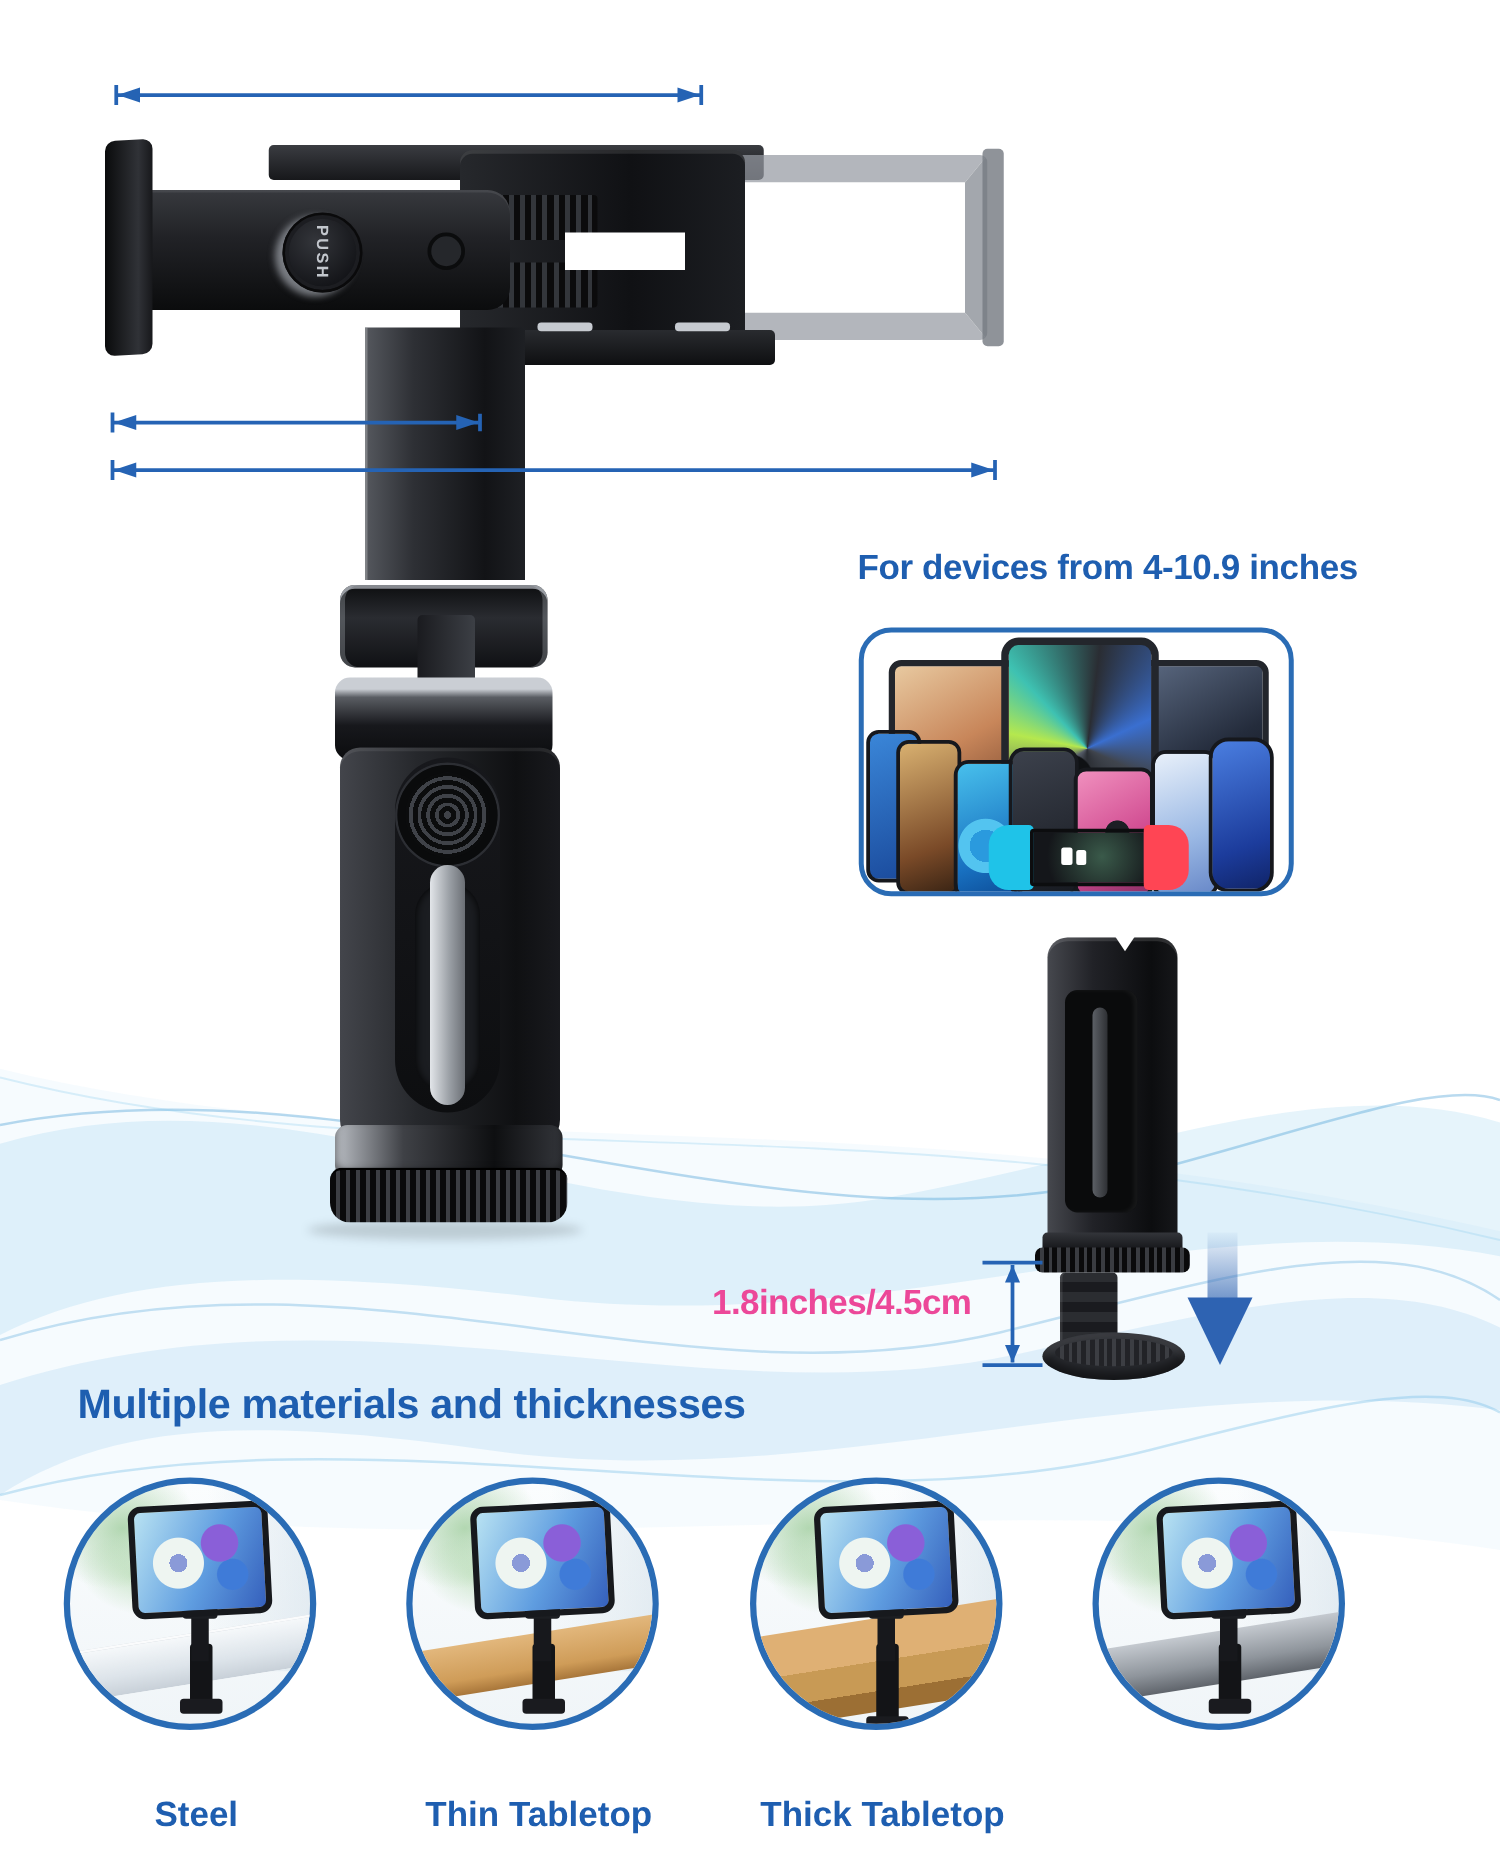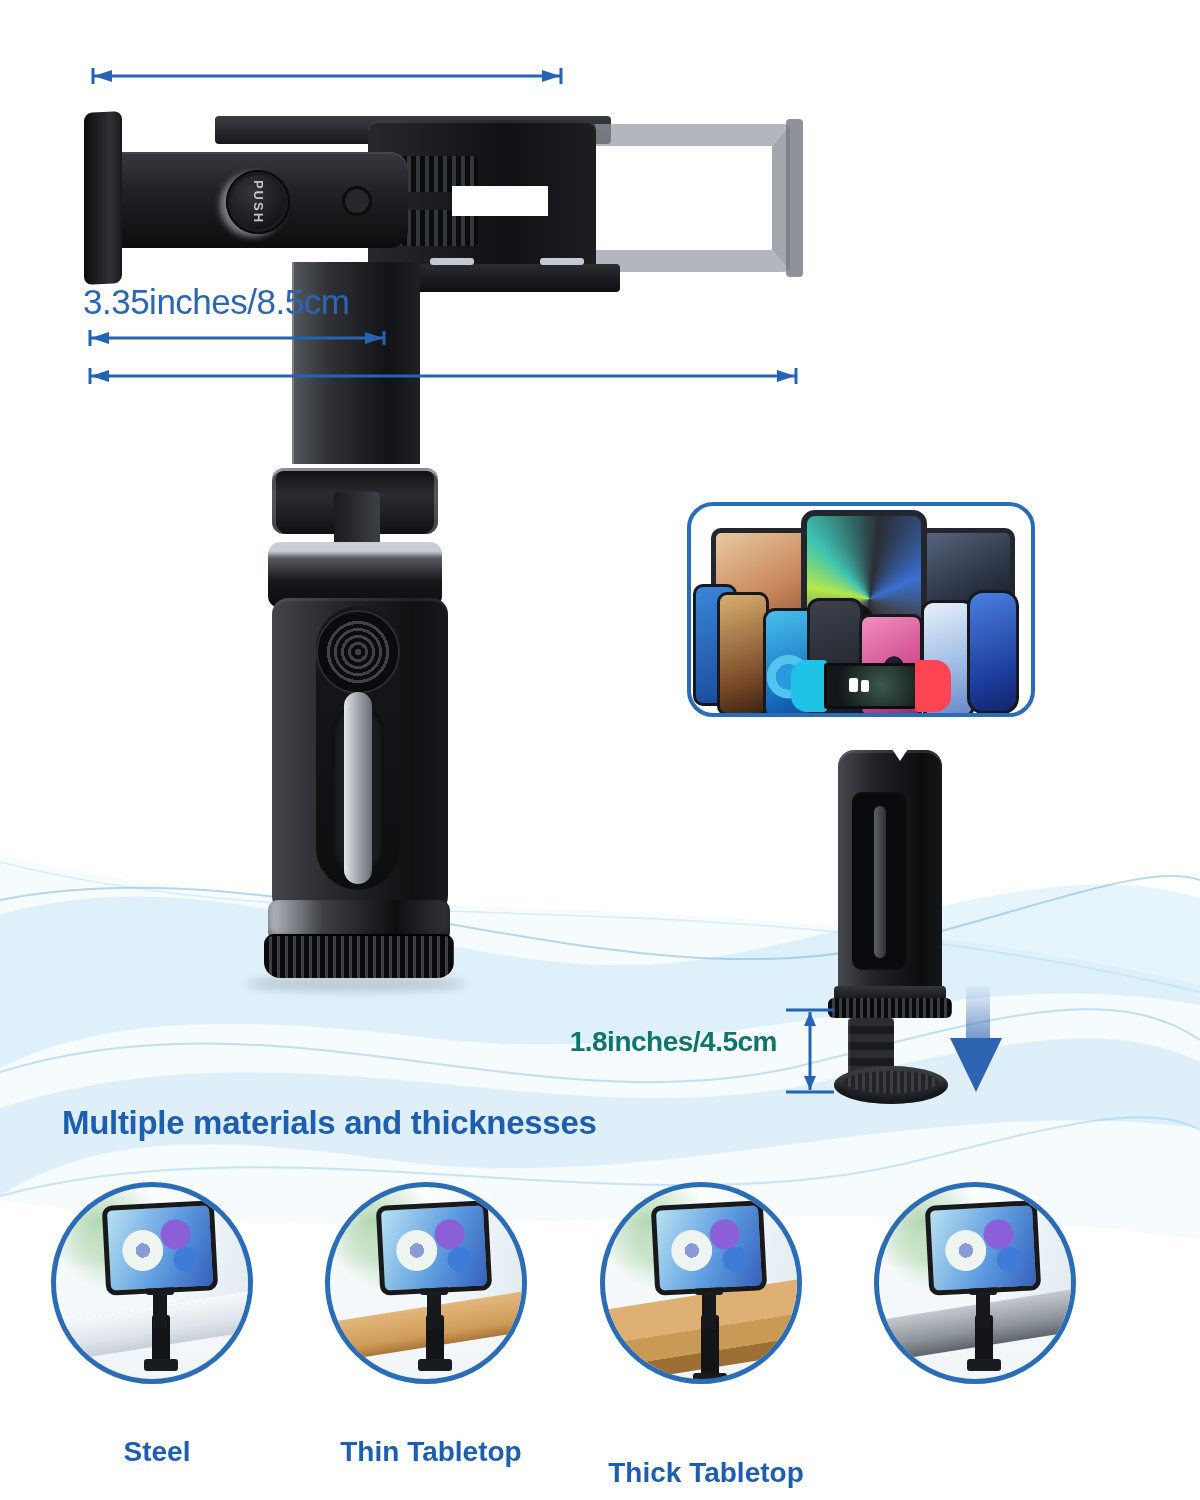--- a/index.html
+++ b/index.html
@@ -5,21 +5,21 @@
   html,body{margin:0;padding:0;background:#ffffff;}
   #canvas{position:relative;width:1200px;height:1500px;background:#ffffff;overflow:hidden;
           font-family:"Liberation Sans","DejaVu Sans",sans-serif;}
   #canvas div,#canvas svg,#canvas span{position:absolute;box-sizing:border-box;}
 
   
   .dimtext{color:#2b66b4;font-size:35px;font-weight:400;letter-spacing:-0.5px;white-space:nowrap;z-index:6;}
   .t-top{left:91px;top:24px;width:472px;text-align:center;}
   .t-mid{left:83px;top:282px;}
   .t-full{left:240px;top:392px;width:400px;text-align:center;}
-  .t-clamp{left:545px;top:1026px;width:232px;text-align:right;color:#0f766e;font-weight:bold;font-size:28px;}
+  .t-clamp{left:545px;top:1026px;width:232px;text-align:right;color:#ec4899;font-weight:bold;font-size:28px;}
   .heading{color:#1e5eb0;font-weight:bold;white-space:nowrap;z-index:6;}
   .h-devices{left:686px;top:438px;font-size:28px;letter-spacing:-0.3px;}
   .h-materials{left:62px;top:1104px;font-size:33px;letter-spacing:-0.3px;}
   .a-top{left:91px;top:66px;}  .a-mid{left:88px;top:328px;}  .a-full{left:88px;top:366px;}
   .a-clamp{left:782px;top:1008px;}
   svg.dimarrow{z-index:7;overflow:visible;}
 
   
   .waves{left:0;top:0;z-index:0;}
 
@@ -134,21 +134,21 @@
   .clamp-foot{left:88px;top:172px;width:34px;height:12px;border-radius:3px;background:#1a1b1f;}
   .clamp-foot.low{top:186px;}
   .stand-post{left:97px;top:102px;width:14px;height:40px;background:#17181c;}
   .stand-head{left:90px;top:94px;width:28px;height:14px;border-radius:3px;background:#1c1e22;}
   .mtablet{left:48px;top:16px;width:112px;height:90px;border:5px solid #17191d;border-radius:10px;transform:rotate(-3deg);
     background:radial-gradient(circle at 33% 52%,#8a9ad8 0 9%,#eef5f1 9% 25%,rgba(0,0,0,0) 26%),
       radial-gradient(circle at 66% 34%,#8a5fd8 0 17%,rgba(0,0,0,0) 18%),
       radial-gradient(circle at 75% 66%,#3f7bd8 0 13%,rgba(0,0,0,0) 14%),
       linear-gradient(115deg,#b8e2f2,#5f9de0 55%,#3560bc);}
   .mlabel{top:1436px;width:240px;text-align:center;color:#1e5eb0;font-size:28px;font-weight:bold;white-space:nowrap;z-index:3;}
-  .l1{left:37px;} .l2{left:311px;} .l3{left:586px;margin-top:21px;} .l4{left:860px;}
+  .l1{left:37px;} .l2{left:311px;} .l3{left:586px;} .l4{left:860px;}
 </style>
 </head>
 <body>
 
 <div id="canvas">
 
   <svg class="waves" width="1200" height="1500" viewBox="0 0 1200 1500">
     <path d="M0 855 C 350 940 700 870 1200 985 L1200 1240 C 800 1180 400 1260 0 1200 Z" fill="rgba(170,220,242,0.10)"></path>
     <path d="M0 915 C 240 845 470 1000 710 958 C 900 925 1060 855 1200 898 L1200 1005 C 950 958 720 1072 430 1038 C 230 1014 100 1018 0 1068 Z" fill="rgba(130,198,235,0.20)"></path>
     <path d="M0 1108 C 290 1015 560 1140 820 1082 C 1000 1042 1110 1018 1200 1062 L1200 1128 C 910 1092 660 1198 390 1160 C 200 1133 90 1138 0 1196 Z" fill="rgba(105,183,228,0.16)"></path>
@@ -188,36 +188,36 @@
   <div class="base-knurl z2"></div>
   <div class="base-shadow"></div>
 
   <svg class="dimarrow a-top" width="472" height="20" viewBox="0 0 472 20">
     <line x1="2" y1="2" x2="2" y2="18" stroke="#2563b4" stroke-width="3"></line>
     <line x1="470" y1="2" x2="470" y2="18" stroke="#2563b4" stroke-width="3"></line>
     <line x1="3" y1="10" x2="469" y2="10" stroke="#2563b4" stroke-width="3"></line>
     <path d="M3 10 L21 4 L21 16 Z" fill="#2563b4"></path>
     <path d="M469 10 L451 4 L451 16 Z" fill="#2563b4"></path>
   </svg>
-  <div class="dimtext t-mid">3.35inches/8.5cm</div>
   <svg class="dimarrow a-mid" width="298" height="20" viewBox="0 0 298 20">
     <line x1="2" y1="2" x2="2" y2="18" stroke="#2563b4" stroke-width="3"></line>
     <line x1="296" y1="3" x2="296" y2="17" stroke="#2563b4" stroke-width="3"></line>
     <line x1="3" y1="10" x2="295" y2="10" stroke="#2563b4" stroke-width="3"></line>
     <path d="M3 10 L21 4 L21 16 Z" fill="#2563b4"></path>
     <path d="M295 10 L277 4 L277 16 Z" fill="#2563b4"></path>
   </svg>
   <svg class="dimarrow a-full" width="710" height="20" viewBox="0 0 710 20">
     <line x1="2" y1="2" x2="2" y2="18" stroke="#2563b4" stroke-width="3"></line>
     <line x1="708" y1="2" x2="708" y2="18" stroke="#2563b4" stroke-width="3"></line>
     <line x1="3" y1="10" x2="707" y2="10" stroke="#2563b4" stroke-width="3"></line>
     <path d="M3 10 L21 4 L21 16 Z" fill="#2563b4"></path>
     <path d="M707 10 L689 4 L689 16 Z" fill="#2563b4"></path>
   </svg>
 
+  <div class="heading h-devices">For devices from 4-10.9 inches</div>
   <div class="dev-box">
     <div class="dev dv-tab-l"></div>
     <div class="dev dv-tab-r"></div>
     <div class="dev dv-tab-c"></div>
     <div class="ph dv-ph1"></div>
     <div class="ph dv-ph2"></div>
     <div class="ph dv-ph3"></div>
     <div class="ph dv-ph4"></div>
     <div class="ph dv-pink"></div>
     <div class="ph dv-ph6"></div>

